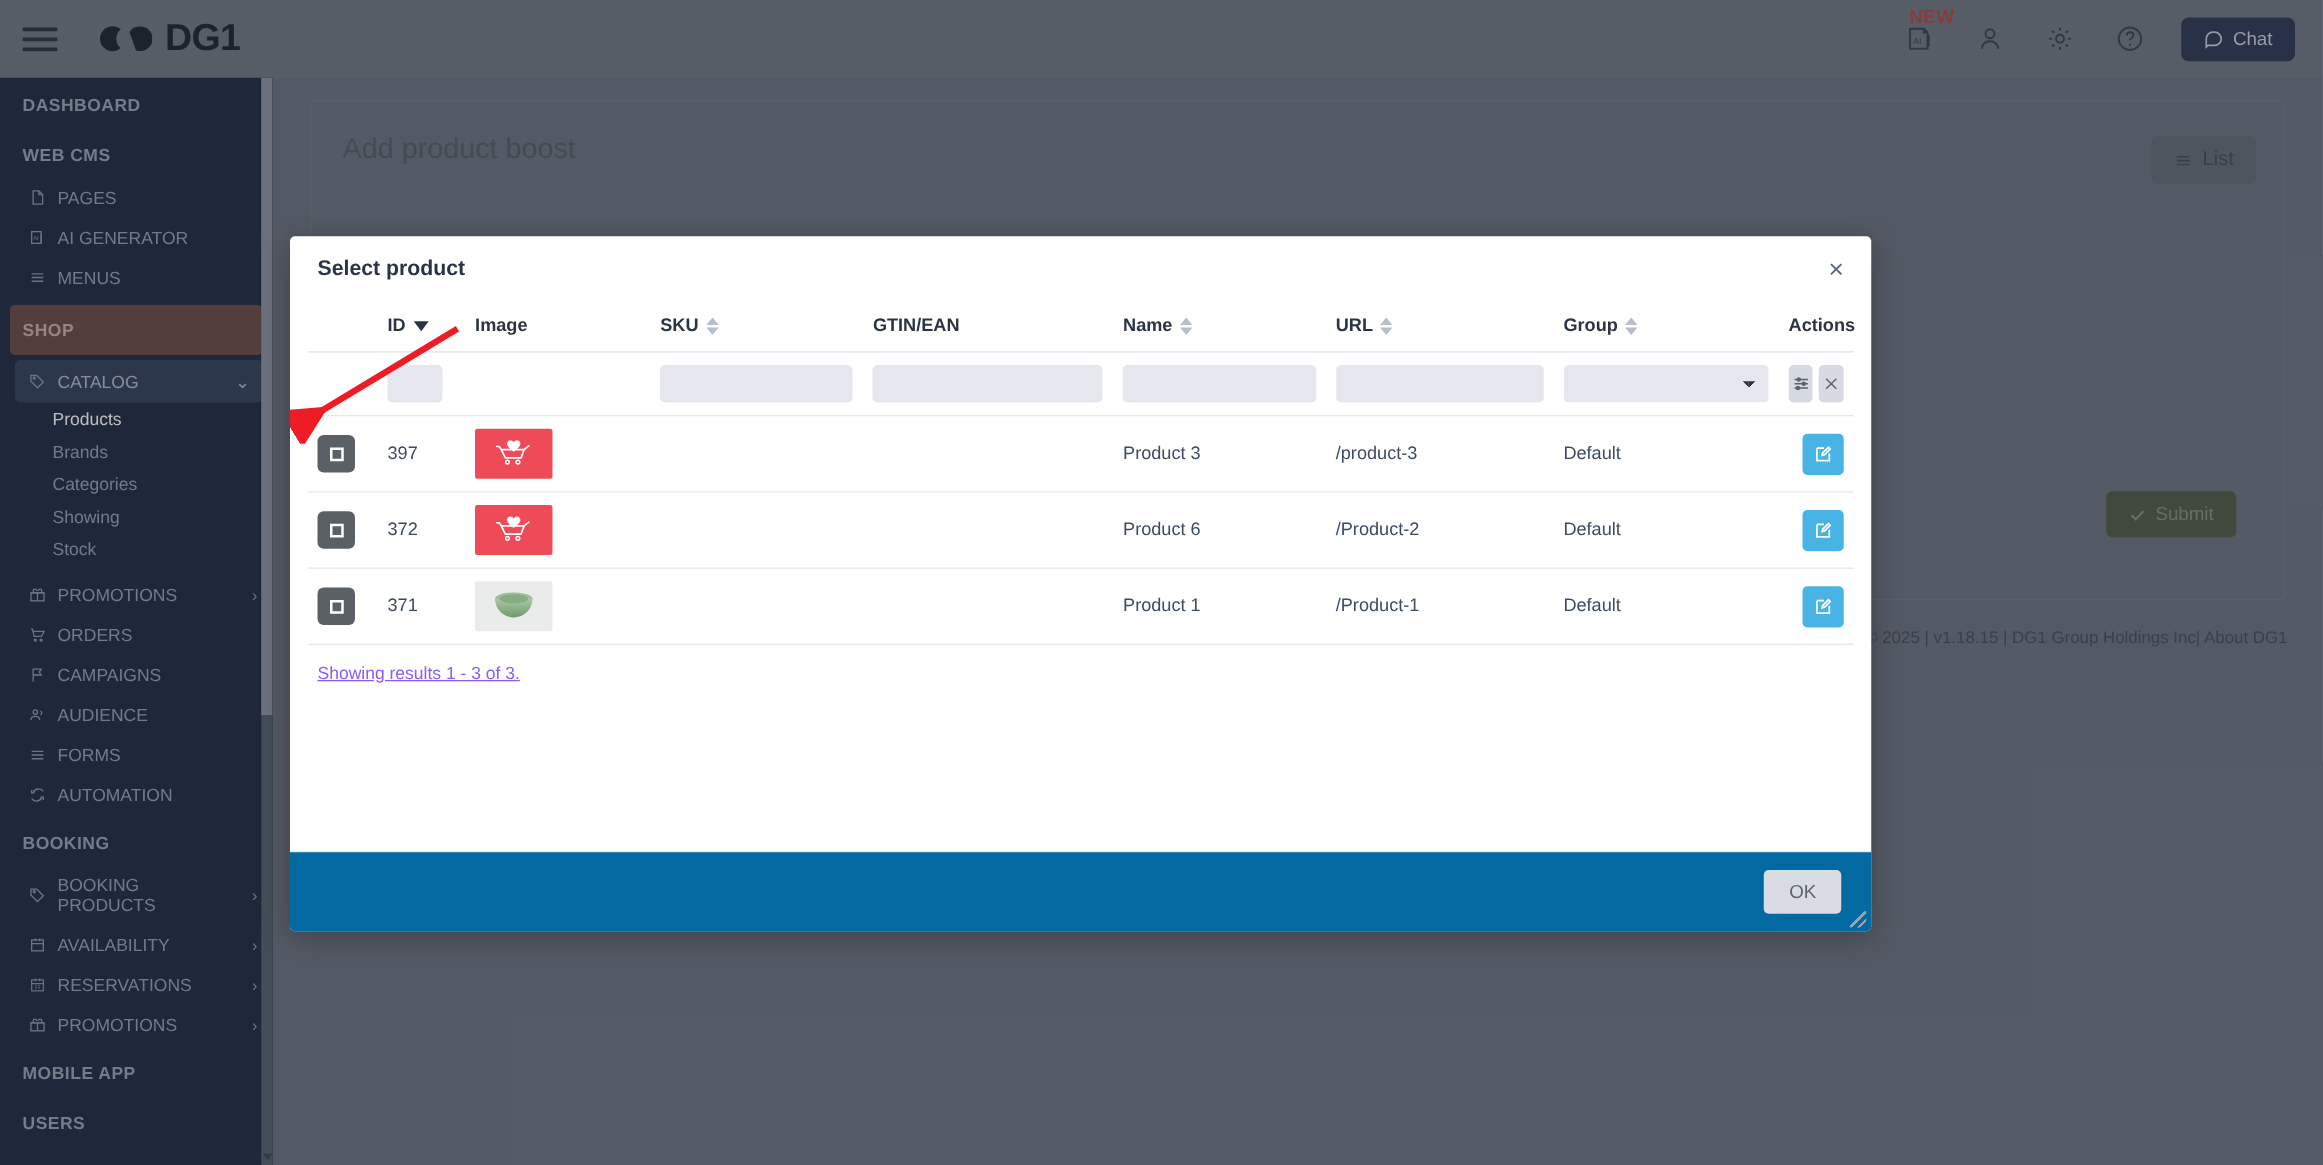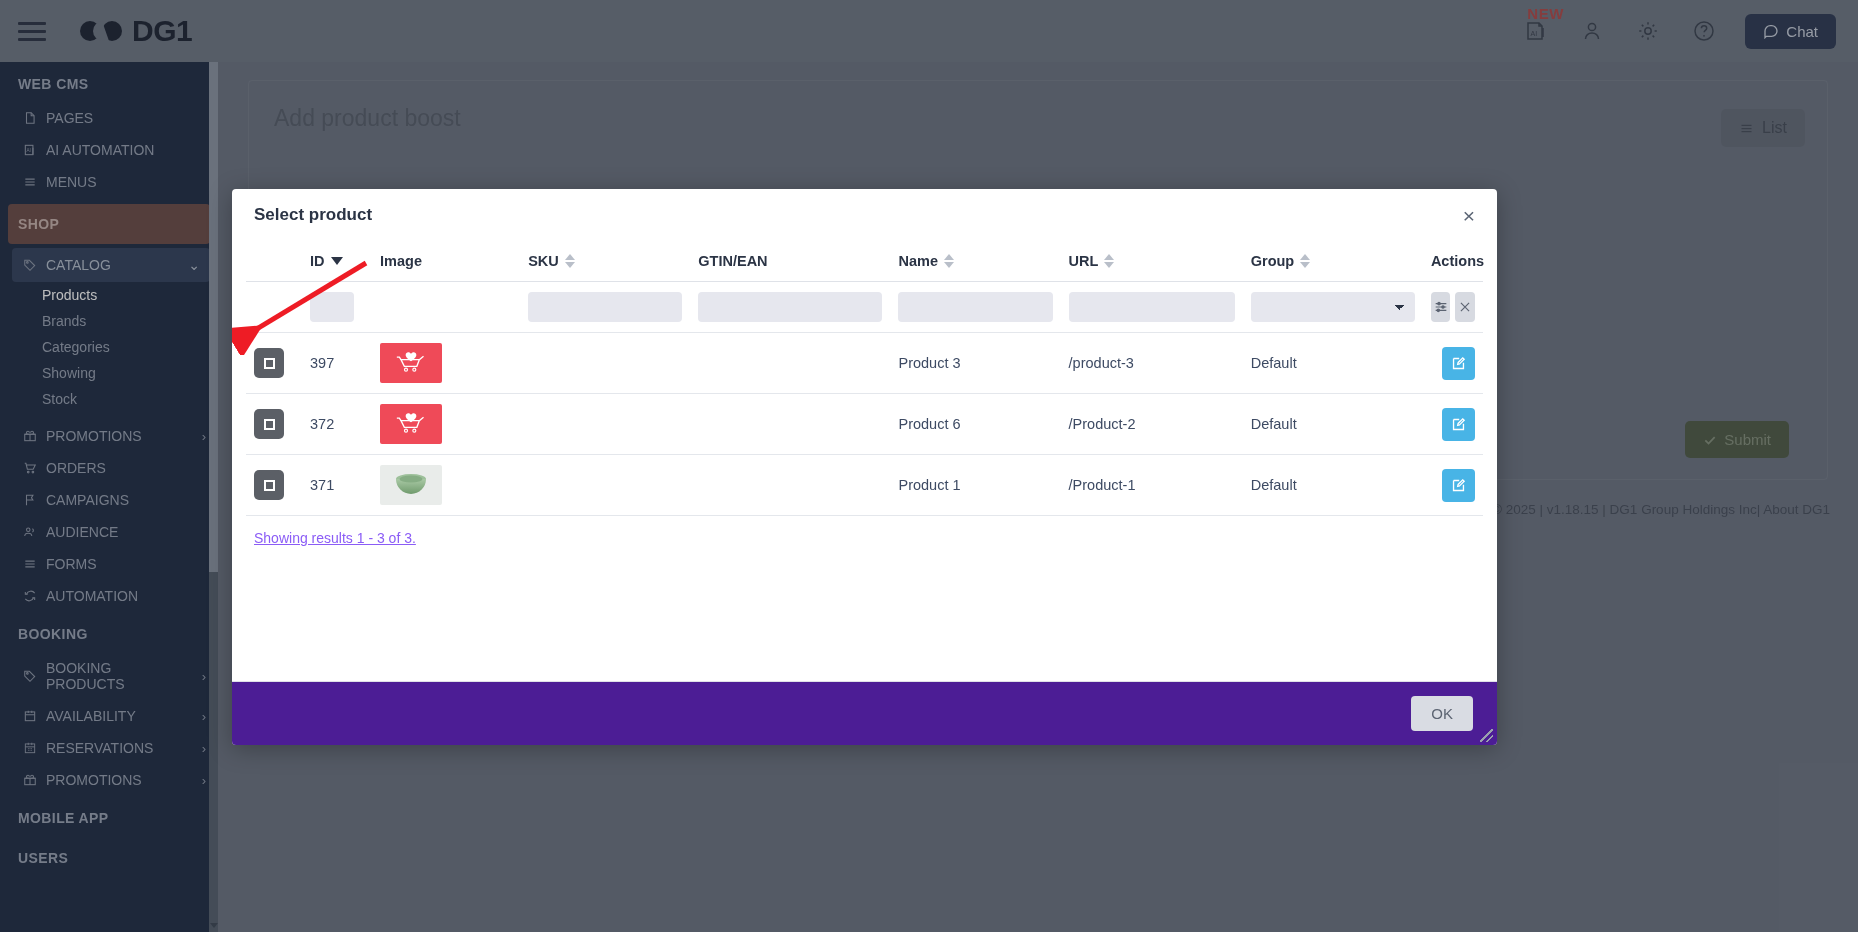--- a/index.html
+++ b/index.html
@@ -105,21 +105,21 @@
   }
   .form-label { font-size: 15px; font-weight: 700; color: #2b3240; }
   .req-star { color: #a8483f; font-size: 15px; vertical-align: super; }
   .select-product-btn {
     background: #656c79; color: #4a515e; border-radius: 5px;
     font-size: 15px; padding: 10px 16px; display: flex; align-items: center; gap: 8px; cursor: pointer;
   }
   .submit-btn {
     position: absolute; top: 312px; right: 38px;
     background: #4e5a45; color: #848f7c; border-radius: 5px;
-    font-size: 15px; padding: 10px 18px; display: flex; align-items: center; gap: 7px; cursor: pointer; margin-top: 28px;
+    font-size: 15px; padding: 10px 18px; display: flex; align-items: center; gap: 7px; cursor: pointer;
   }
   .footer {
     position: absolute; top: 440px; right: 28px;
     font-size: 13.5px; color: #464d5b;
   }
 
   
   .modal-backdrop {
     position: absolute; inset: 0; background: rgba(33,37,41,.30); z-index: 40;
   }
@@ -132,21 +132,21 @@
   .modal-header {
     height: 52px; display: flex; align-items: center; padding: 0 22px;
     flex: none;
   }
   .modal-title { font-size: 17px; font-weight: 700; color: #2b3445; }
   .modal-close {
     margin-left: auto; font-size: 21px; color: #5a6474; cursor: pointer; line-height: 1;
   }
   .modal-body { flex: 1 1 auto; padding: 0 14px; overflow: hidden; }
   .modal-footer {
-    height: 64px; background: #4c1d95; border-top: 1px solid #dfe1e8;
+    height: 64px; background: #0369a1; border-top: 1px solid #dfe1e8;
     display: flex; align-items: center; justify-content: flex-end; padding: 0 24px;
     position: relative; flex: none;
     border-bottom-left-radius: 4px; border-bottom-right-radius: 4px;
   }
   .ok-btn {
     background: #d9dce3; color: #5c6472; border: none; border-radius: 4px;
     padding: 9px 20px; font-size: 15px; cursor: pointer; font-family: inherit;
   }
   .resize-handle {
     position: absolute; right: 4px; bottom: 3px; width: 13px; height: 13px;
@@ -267,40 +267,41 @@
     <div class="chat-btn">
       <svg width="16" height="16" viewBox="0 0 24 24" fill="none" stroke="currentColor" stroke-width="2">
         <path d="M21 12a8 8 0 0 1-8 8H5l-2 2V12a8 8 0 0 1 8-8h2a8 8 0 0 1 8 8z"></path>
       </svg>
       <span>Chat</span>
     </div>
   </div>
 </div>
 
 <div class="sidebar">
+  <div class="sb-section">DASHBOARD</div>
   <div class="sb-section">WEB CMS</div>
 
   <div class="sb-item">
     <span class="sb-icon">
       <svg width="14" height="14" viewBox="0 0 24 24" fill="none" stroke="currentColor" stroke-width="1.8">
           <path d="M6 3h8l5 5v13H6z"></path>
           <path d="M14 3v5h5"></path>
         </svg>
     </span>
     <span>PAGES</span>
   </div>
   <div class="sb-item">
     <span class="sb-icon">
       <svg width="14" height="14" viewBox="0 0 24 24" fill="none" stroke="currentColor" stroke-width="1.8">
           <rect x="4" y="4" width="13" height="16"></rect>
           <path d="M17 8v12"></path>
           <text x="6" y="15" font-size="8" fill="currentColor" stroke="none" font-family="Liberation Sans">AI</text>
         </svg>
     </span>
-    <span>AI AUTOMATION</span>
+    <span>AI GENERATOR</span>
   </div>
   <div class="sb-item">
     <span class="sb-icon">
       <svg width="14" height="14" viewBox="0 0 24 24" stroke="currentColor" stroke-width="2">
           <path d="M4 7h16M4 12h16M4 17h16"></path>
         </svg>
     </span>
     <span>MENUS</span>
   </div>
 

